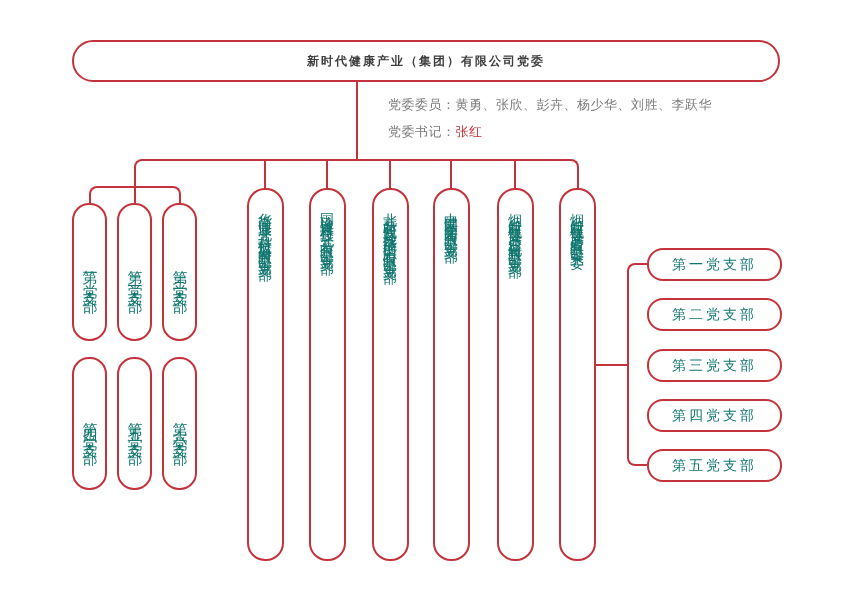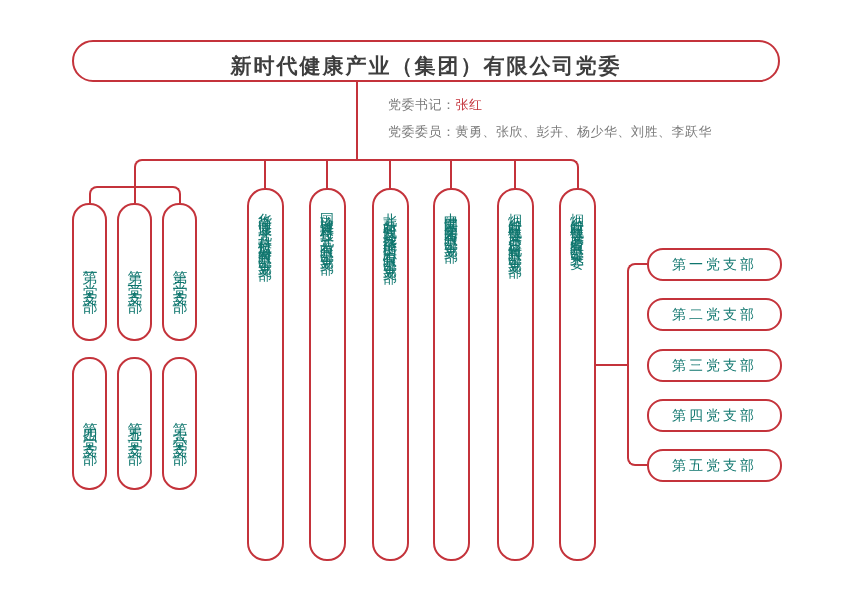--- a/index.html
+++ b/index.html
@@ -28,22 +28,22 @@
     border-radius:8px 0 0 8px;
   }
   
   .node{
     position:absolute;box-sizing:border-box;
     border:2px solid #C4333B;background:#ffffff;
     display:flex;justify-content:center;
     color:#0f766e;
   }
   .root-node{
-    border-radius:22px;align-items:flex-end;
-    font-size:21px;font-weight:bold;color:#3E3E3E;letter-spacing:2px;
+    border-radius:22px;align-items:center;
+    font-size:12px;font-weight:bold;color:#3E3E3E;letter-spacing:2px;
   }
   .vnode-small{
     border-radius:17px;align-items:center;
   }
   .vnode-small .vtext{
     writing-mode:vertical-rl;font-size:15px;letter-spacing:7px;
     margin-top:7px; 
   }
   .vnode-tall{
     border-radius:18px;align-items:flex-start;
@@ -67,22 +67,22 @@
 </head>
 <body>
 
 <div class="canvas">
 
   <div class="node root-node" style="left:72px;top:40px;width:708px;height:42px;">
     <span>新时代健康产业（集团）有限公司党委</span>
   </div>
 
   <div class="info">
+    <div><span>党委委员：</span><span>黄勇、张欣、彭卉、杨少华、刘胜、李跃华</span></div>
     <div><span>党委书记：</span><span class="red">张红</span></div>
-    <div><span>党委委员：</span><span>黄勇、张欣、彭卉、杨少华、刘胜、李跃华</span></div>
   </div>
 
   <div class="vline" style="left:356px;top:82px;height:78px;"></div>
   <div class="bracket-down" style="left:134px;top:159px;width:445px;height:29px;"></div>
   <div class="vline" style="left:264px;top:159px;height:29px;"></div>
   <div class="vline" style="left:326px;top:159px;height:29px;"></div>
   <div class="vline" style="left:389px;top:159px;height:29px;"></div>
   <div class="vline" style="left:450px;top:159px;height:29px;"></div>
   <div class="vline" style="left:514px;top:159px;height:29px;"></div>
 

